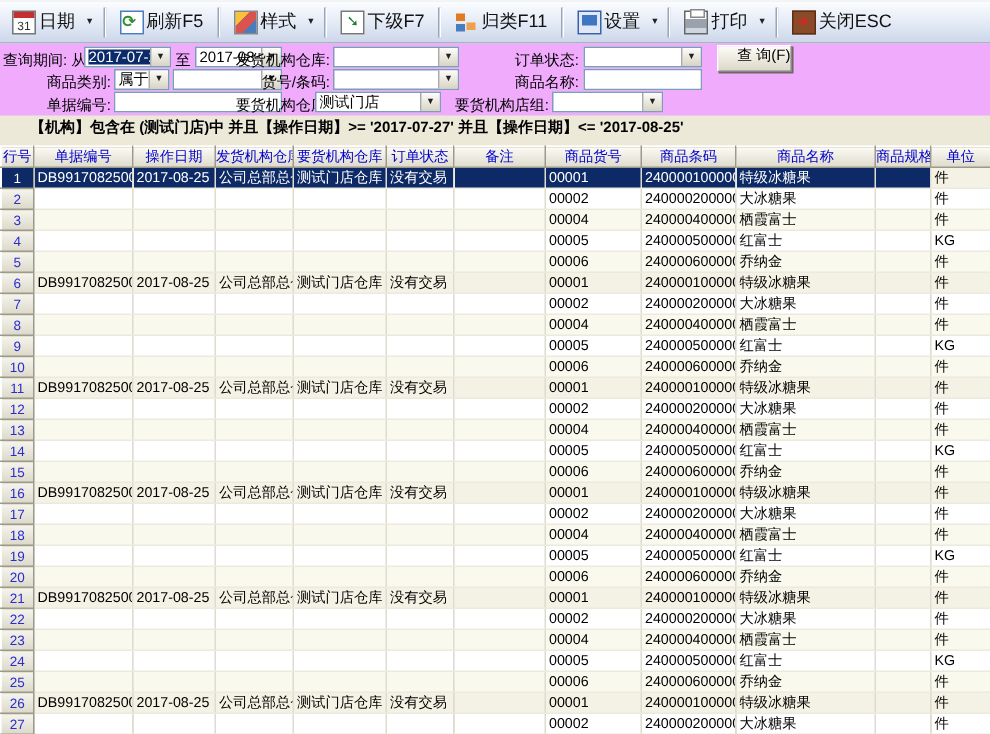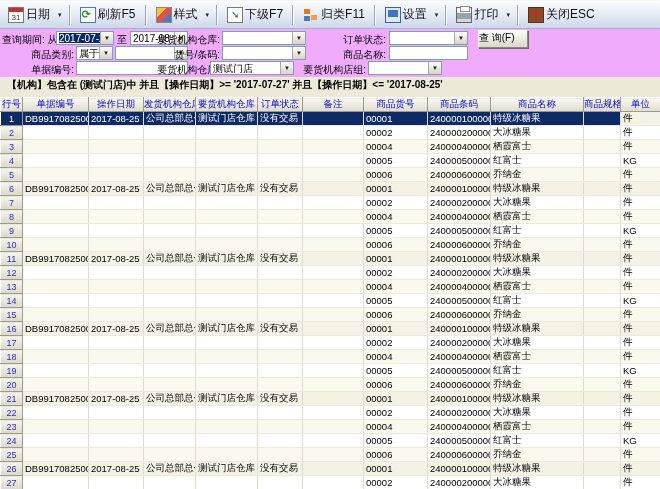--- a/index.html
+++ b/index.html
@@ -41,25 +41,25 @@
   #querypanel{position:absolute;left:0;top:28px;width:660px;height:48px;background:#f0abfc;font-size:10px;}
   .q-label{position:absolute;color:#000;white-space:nowrap;text-align:right;}
   .combo,.tbox{position:absolute;height:14px;background:#fff;border:1px solid #7f9db9;box-sizing:border-box;font-size:10px;}
   .combo .cval{position:absolute;left:2px;top:1px;right:13px;bottom:1px;line-height:11px;white-space:nowrap;overflow:hidden;}
   .combo .cbtn{position:absolute;right:0;top:0;bottom:0;width:12px;background:linear-gradient(#fdfdfa,#d8d4c4);
     border-left:1px solid #aaa;font-size:6px;line-height:12px;text-align:center;color:#222;}
   .cval.sel{background:#0a2a6a;color:#fff;}
   .tbox input{position:absolute;inset:0;border:0;outline:0;width:100%;height:100%;font-size:10px;padding:0 2px;box-sizing:border-box;font-family:inherit;}
   #searchbtn{position:absolute;left:478px;top:1px;width:48px;height:16px;background:linear-gradient(#fdfcf7,#dcd8c8);
     border:1px solid #888;border-top-color:#fff;border-left-color:#fff;box-shadow:1px 1px 0 #6b6b5c;
-    font-size:10px;text-align:left;line-height:14px;}
+    font-size:10px;text-align:right;line-height:14px;}
 
   
   #filterline{position:absolute;left:0;top:76px;width:660px;height:14px;font-size:10px;font-weight:bold;color:#000;
-    padding:1px 0 0 7px;box-sizing:border-box;white-space:nowrap;}
+    padding:1px 0 0 20px;box-sizing:border-box;white-space:nowrap;}
 
   
   #gridwrap{position:absolute;left:0;top:96px;width:660px;height:361px;background:#f7f6f0;}
   table{border-collapse:collapse;table-layout:fixed;width:660px;border-radius:16px;}
   th,td{padding:0 0 0 2px;margin:0;box-sizing:border-box;overflow:hidden;white-space:nowrap;font-weight:normal;}
   thead th{height:13px;font-size:9.5px;color:#0000cc;text-align:center;padding:0;
     background:linear-gradient(#fbfaf4,#dedbcb);
     border-top:1px solid #fff;border-left:1px solid #fff;border-right:1px solid #9c9a8c;border-bottom:1px solid #9c9a8c;}
   tbody td{height:11.57px;font-size:9.5px;color:#000;background:#fff;
     border-right:1px solid #dedcd0;border-bottom:1px solid #eceadd;}

